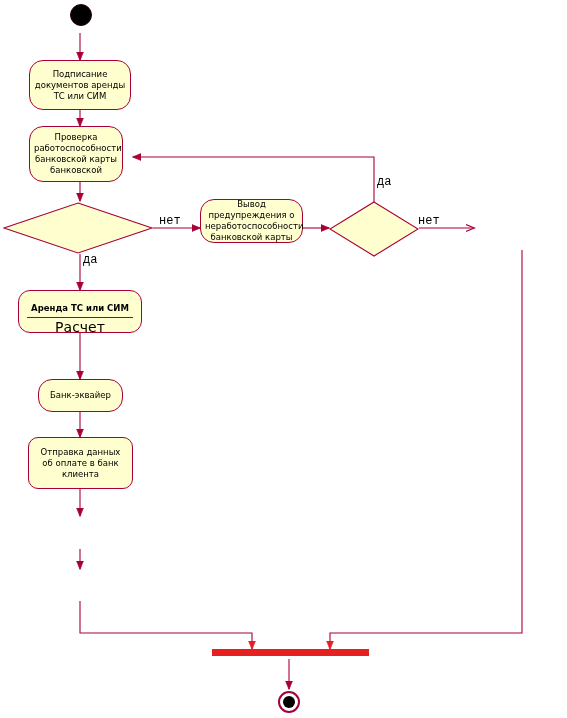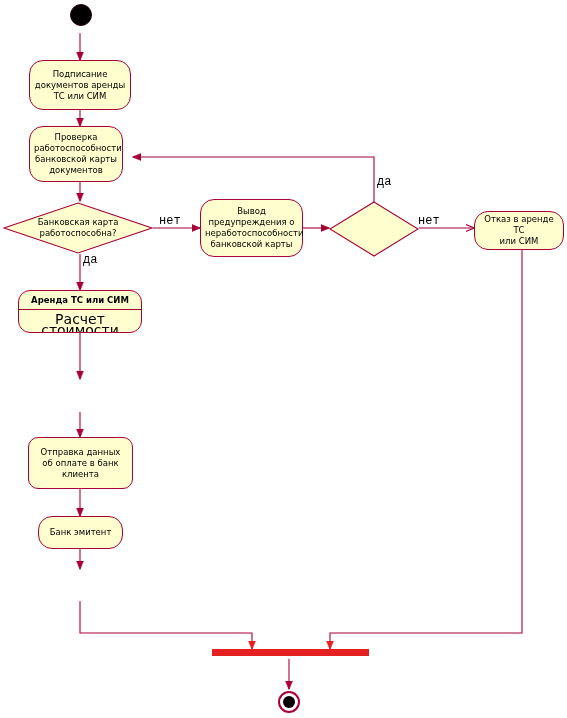--- a/index.html
+++ b/index.html
@@ -32,21 +32,21 @@
     flex-direction:column;
     align-items:flex-start;
     justify-content:center;
     font-size:8.5px;
     line-height:11px;
     padding:3px 4px;
   }
   .node span{display:block;width:100%;}
 
   .composite{
-    padding:0;
+    padding:8px;
     justify-content:flex-start;
     border-radius:12px;
     overflow:hidden;
   }
   .composite .title{
     font-weight:bold;
     font-size:8.5px;
     line-height:11px;
     width:100%;
     padding:4px 4px 3px 4px;
@@ -178,66 +178,58 @@
   <div class="node" style="left:29px;top:60px;width:102px;height:50px;">
     <span>Подписание</span>
     <span>документов аренды</span>
     <span>ТС или СИМ</span>
   </div>
 
   <div class="node" style="left:29px;top:126px;width:94px;height:56px;">
     <span>Проверка</span>
     <span>работоспособности</span>
     <span>банковской карты</span>
-    <span>документов</span>
+    <span>банковской</span>
   </div>
 
   <div class="diamond-wrap" style="left:3px;top:202px;width:150px;height:52px;">
     <svg class="diamond-shape" viewBox="0 0 150 52" preserveAspectRatio="none">
       <polygon points="75,1 149,26 75,51 1,26" fill="#FEFECE" stroke="#A80036" stroke-width="1.1"></polygon>
     </svg>
-    <div class="diamond-label">
-      <span>Банковская</span>
-      <span>карта работоспособна?</span>
-    </div>
-  </div>
-
-  <div class="node" style="left:200px;top:199px;width:103px;height:58px;">
+  </div>
+
+  <div class="node" style="left:200px;top:199px;width:103px;height:44px;">
     <span>Вывод</span>
     <span>предупреждения о</span>
     <span>неработоспособности</span>
     <span>банковской карты</span>
   </div>
 
   <div class="diamond-wrap" style="left:329px;top:201px;width:90px;height:56px;">
     <svg class="diamond-shape" viewBox="0 0 90 56" preserveAspectRatio="none">
       <polygon points="45,1 89,28 45,55 1,28" fill="#FEFECE" stroke="#A80036" stroke-width="1.1"></polygon>
     </svg>
   </div>
 
-  <div class="node" style="left:474px;top:211px;width:90px;height:39px;">
-    <span>Отказ в аренде ТС</span>
-    <span>или СИМ</span>
-  </div>
 
   <div class="node composite" style="left:18px;top:290px;width:124px;height:43px;">
     <div class="title">Аренда ТС или СИМ</div>
     <div class="body">Расчет стоимости аренды</div>
   </div>
 
+  <div class="node" style="left:38px;top:379px;width:85px;height:33px;">
+    <span>Банк-эквайер</span>
+  </div>
 
   <div class="node" style="left:28px;top:437px;width:105px;height:52px;border-radius:10px;">
     <span>Отправка данных</span>
     <span>об оплате в банк</span>
     <span>клиента</span>
   </div>
 
-  <div class="node" style="left:38px;top:516px;width:85px;height:33px;">
-    <span>Банк эмитент</span>
-  </div>
 
 
   <div class="merge-bar" style="left:212px;top:649px;width:157px;"></div>
 
   <div class="end-node" style="left:278px;top:691px;"></div>
 
   <div class="edge-label" style="left:159px;top:217px;">нет</div>
   <div class="edge-label" style="left:83px;top:256px;">да</div>
   <div class="edge-label" style="left:377px;top:178px;">да</div>
   <div class="edge-label" style="left:418px;top:217px;">нет</div>

